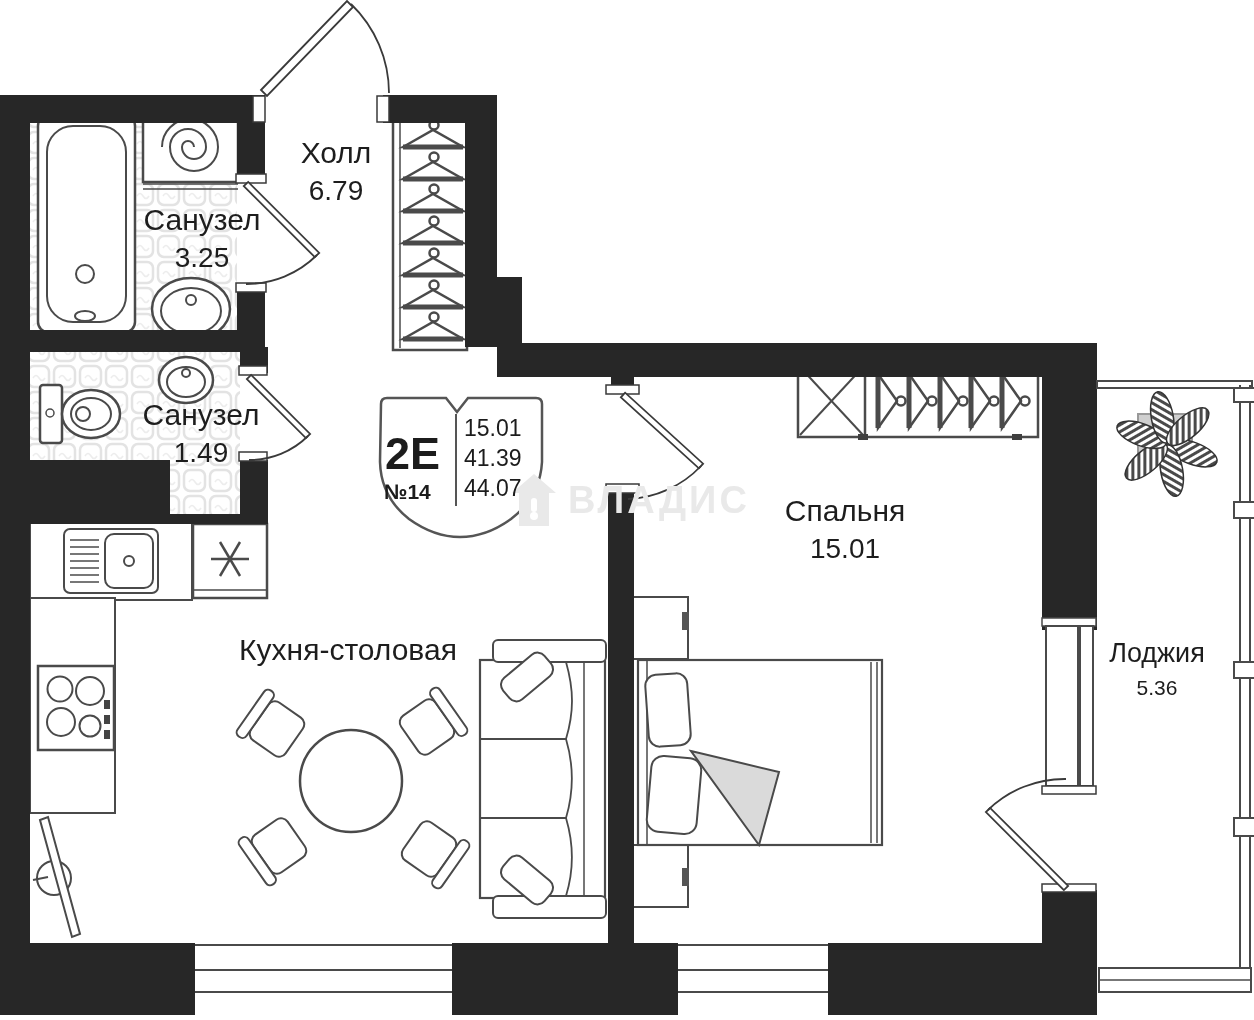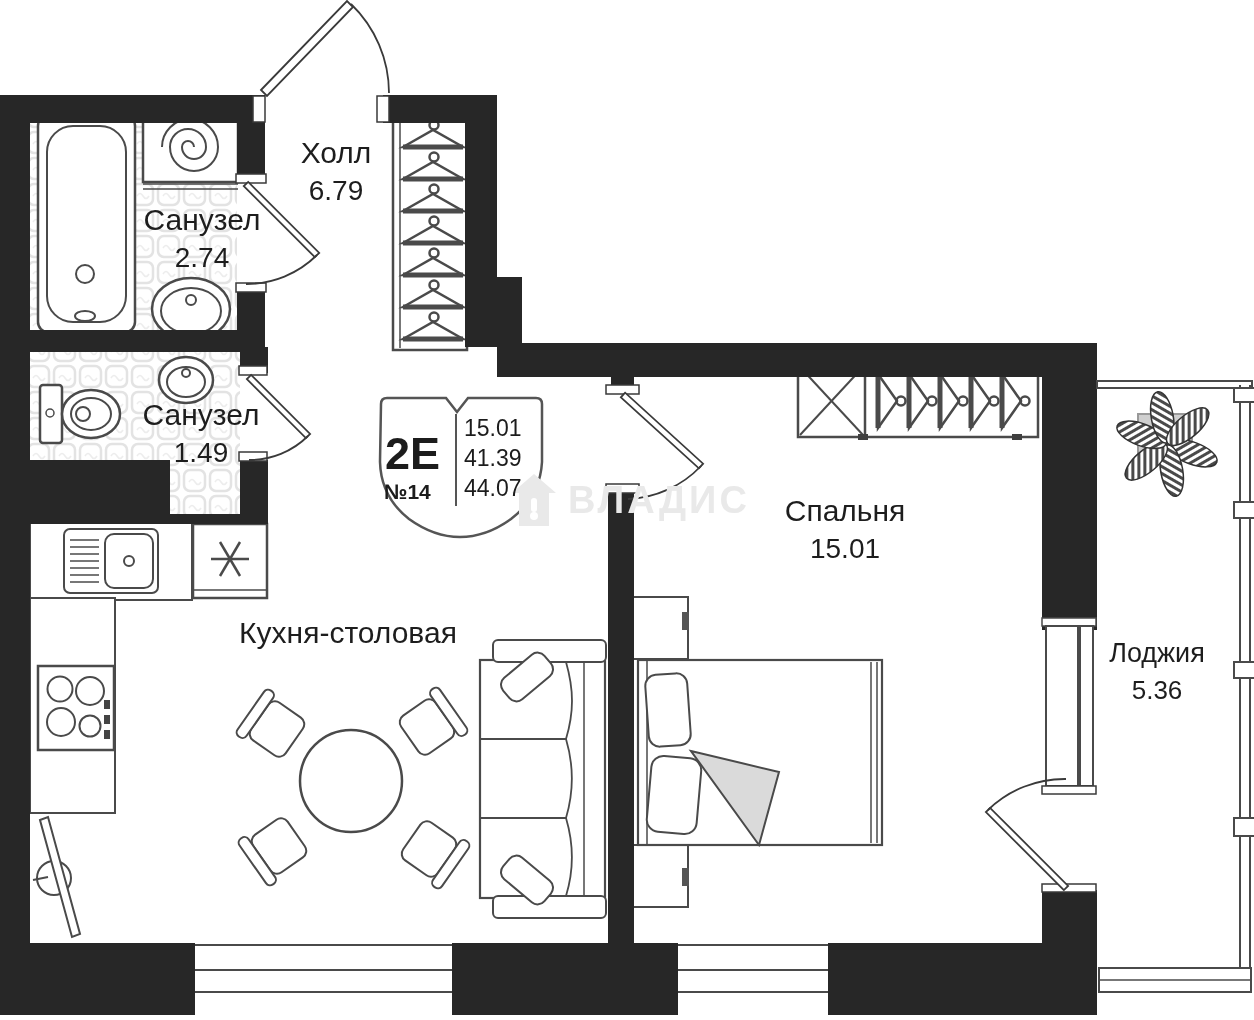--- a/index.html
+++ b/index.html
@@ -15,21 +15,21 @@
     position:absolute;
     transform:translateX(-50%);
     text-align:center;
     color:#1d1d1d;
     white-space:nowrap;
     line-height:1;
   }
   .room-label .name{font-size:30px;text-align:center;}
   .room-label .area{font-size:28px;margin-top:9px;}
   .room-label.small .name{font-size:27px;}
-  .room-label.small .area{font-size:26px;margin-top:10px;}
+  .room-label.small .area{font-size:21px;margin-top:10px;}
   .watermark{
     position:absolute;left:510px;top:472px;
     display:flex;align-items:center;gap:10px;
     color:#e9e9e9;
     justify-content:flex-end;
   }
   .watermark .wm-text{
     font-size:38px;font-weight:bold;letter-spacing:3px;
   }
   .badge-text{
@@ -407,27 +407,27 @@
     <div>44.07</div>
   </div>
 </div>
 
 <div class="room-label" style="left:336px;top:138px;">
   <div class="name">Холл</div>
   <div class="area">6.79</div>
 </div>
 <div class="room-label" style="left:202px;top:205px;">
   <div class="name">Санузел</div>
-  <div class="area">2.74</div>
+  <div class="area">3.25</div>
 </div>
 <div class="room-label" style="left:201px;top:400px;">
   <div class="name">Санузел</div>
   <div class="area">1.49</div>
 </div>
-<div class="room-label" style="left:348px;top:618px;">
+<div class="room-label" style="left:348px;top:635px;">
   <div class="name">Кухня-столовая</div>
 </div>
 <div class="room-label" style="left:845px;top:496px;">
   <div class="name">Спальня</div>
   <div class="area">15.01</div>
 </div>
 <div class="room-label small" style="left:1157px;top:640px;">
   <div class="name">Лоджия</div>
   <div class="area">5.36</div>
 </div>

